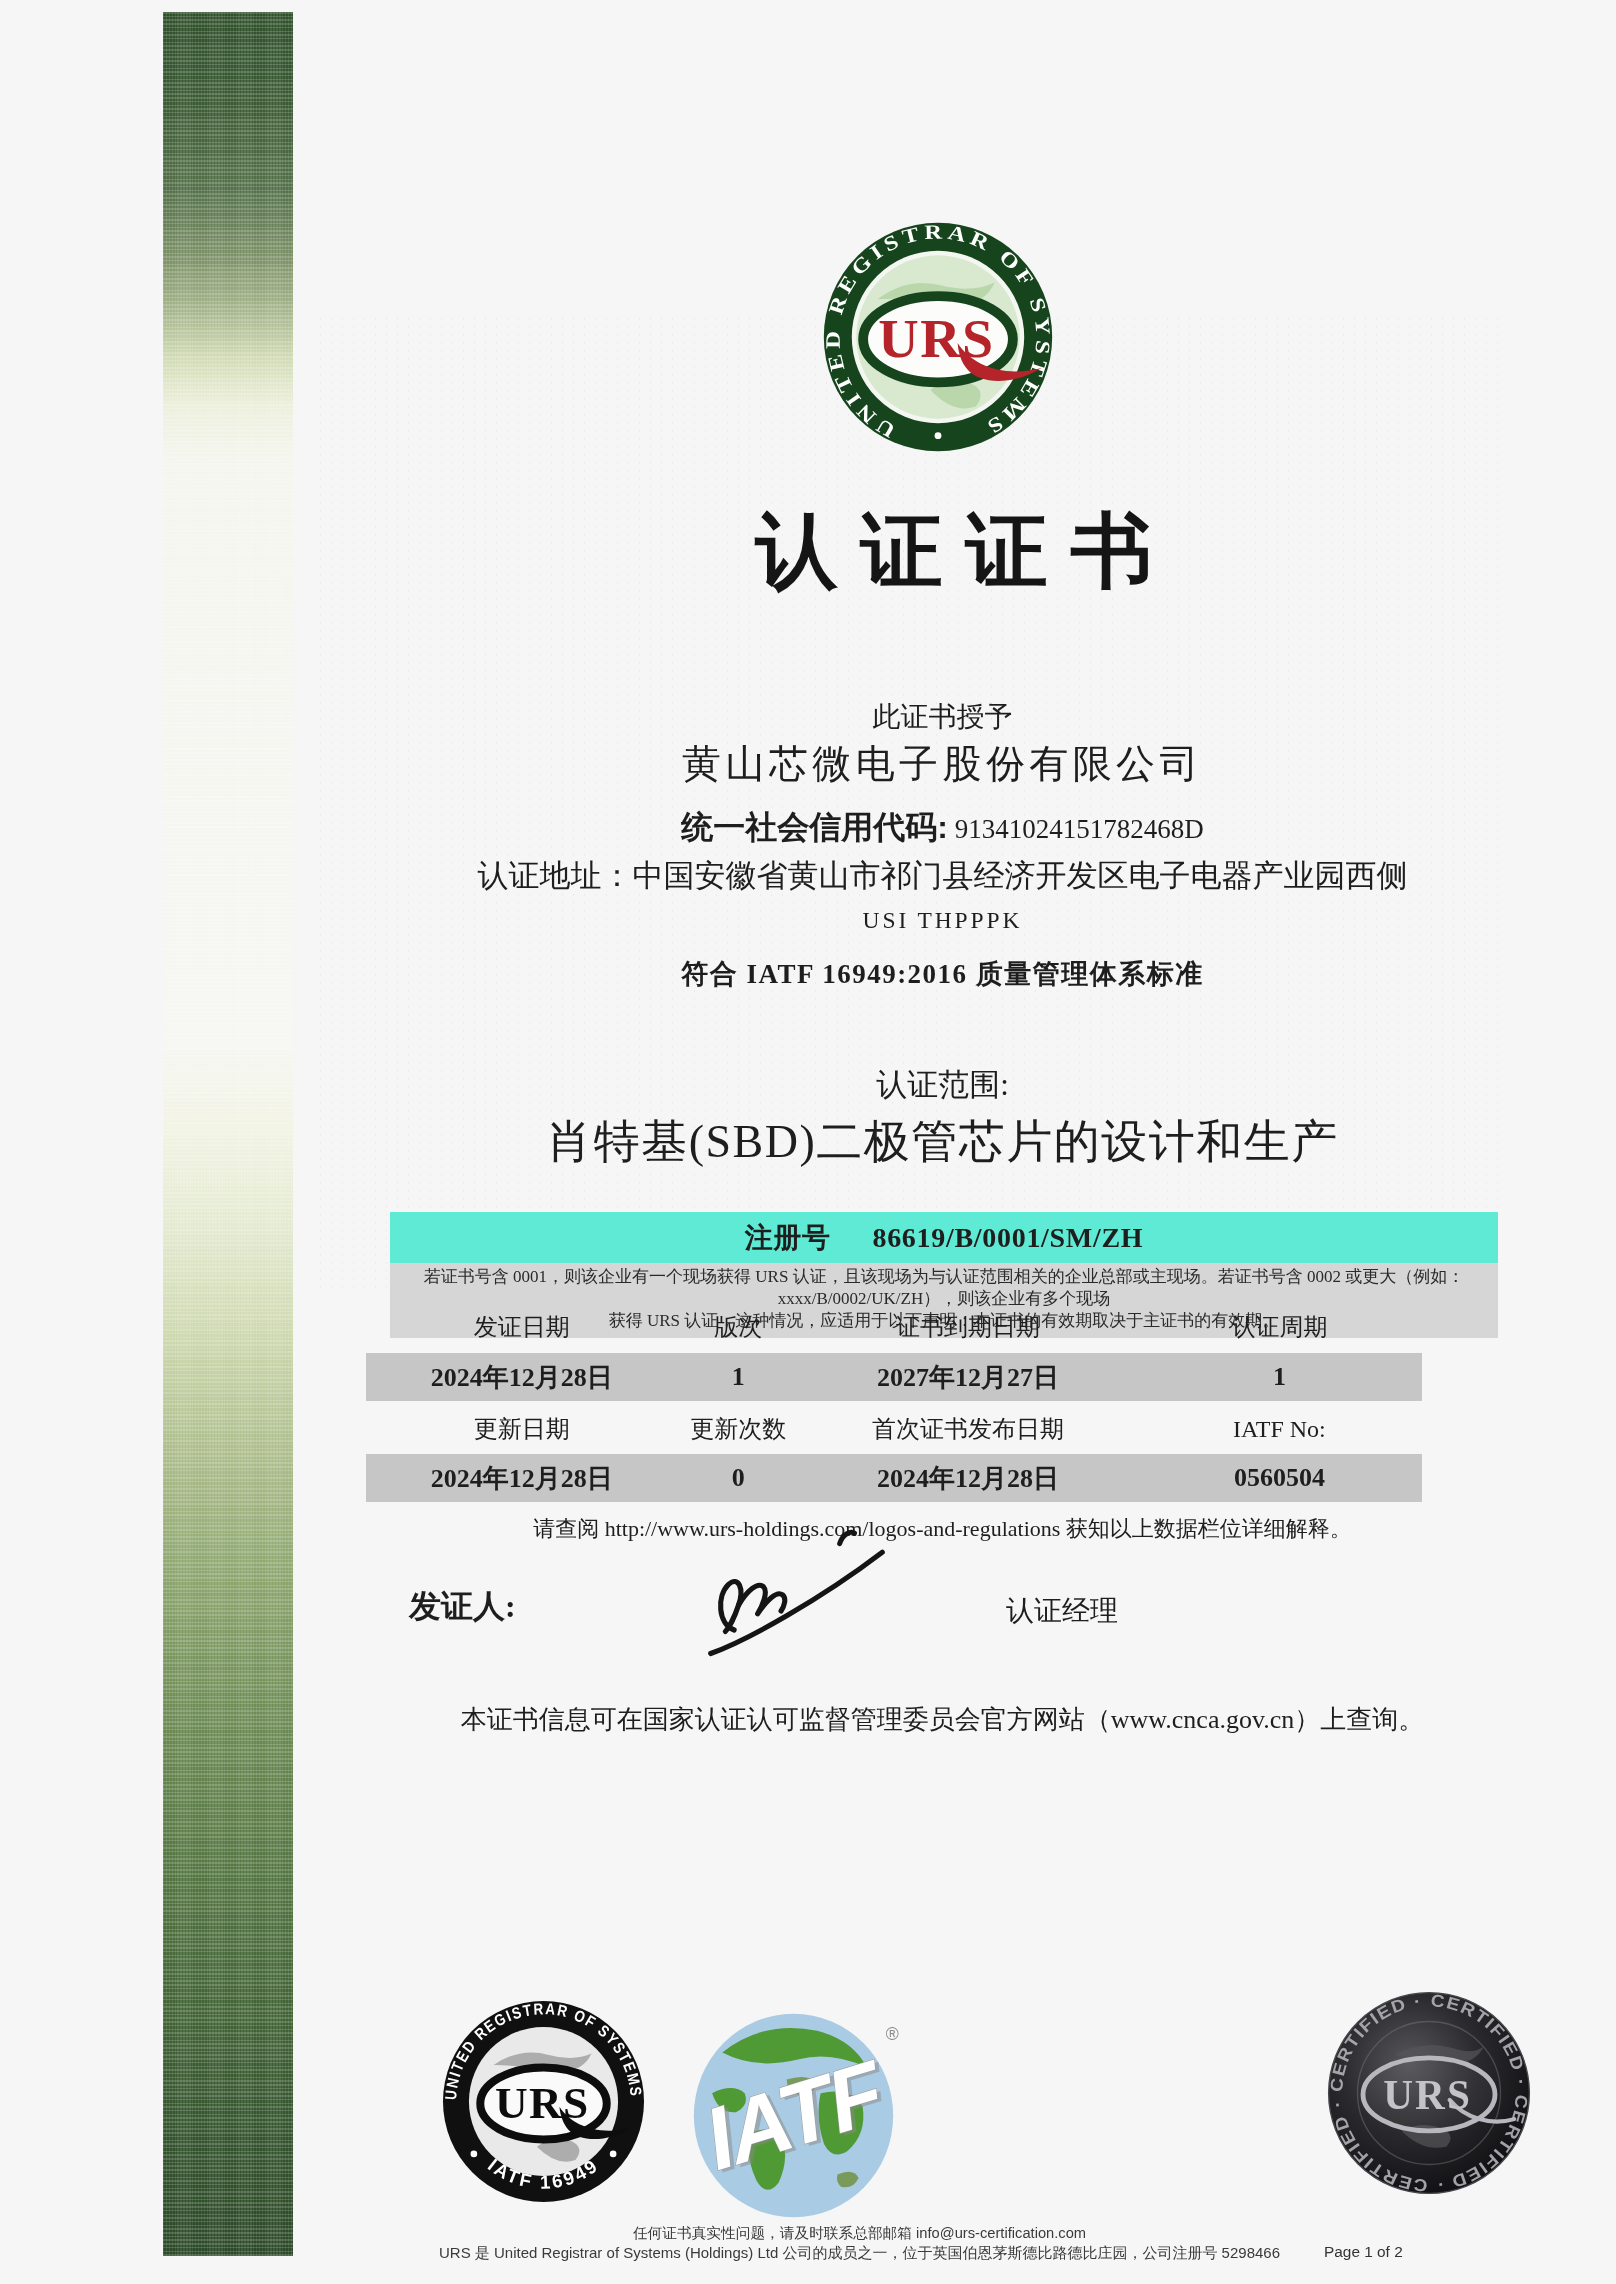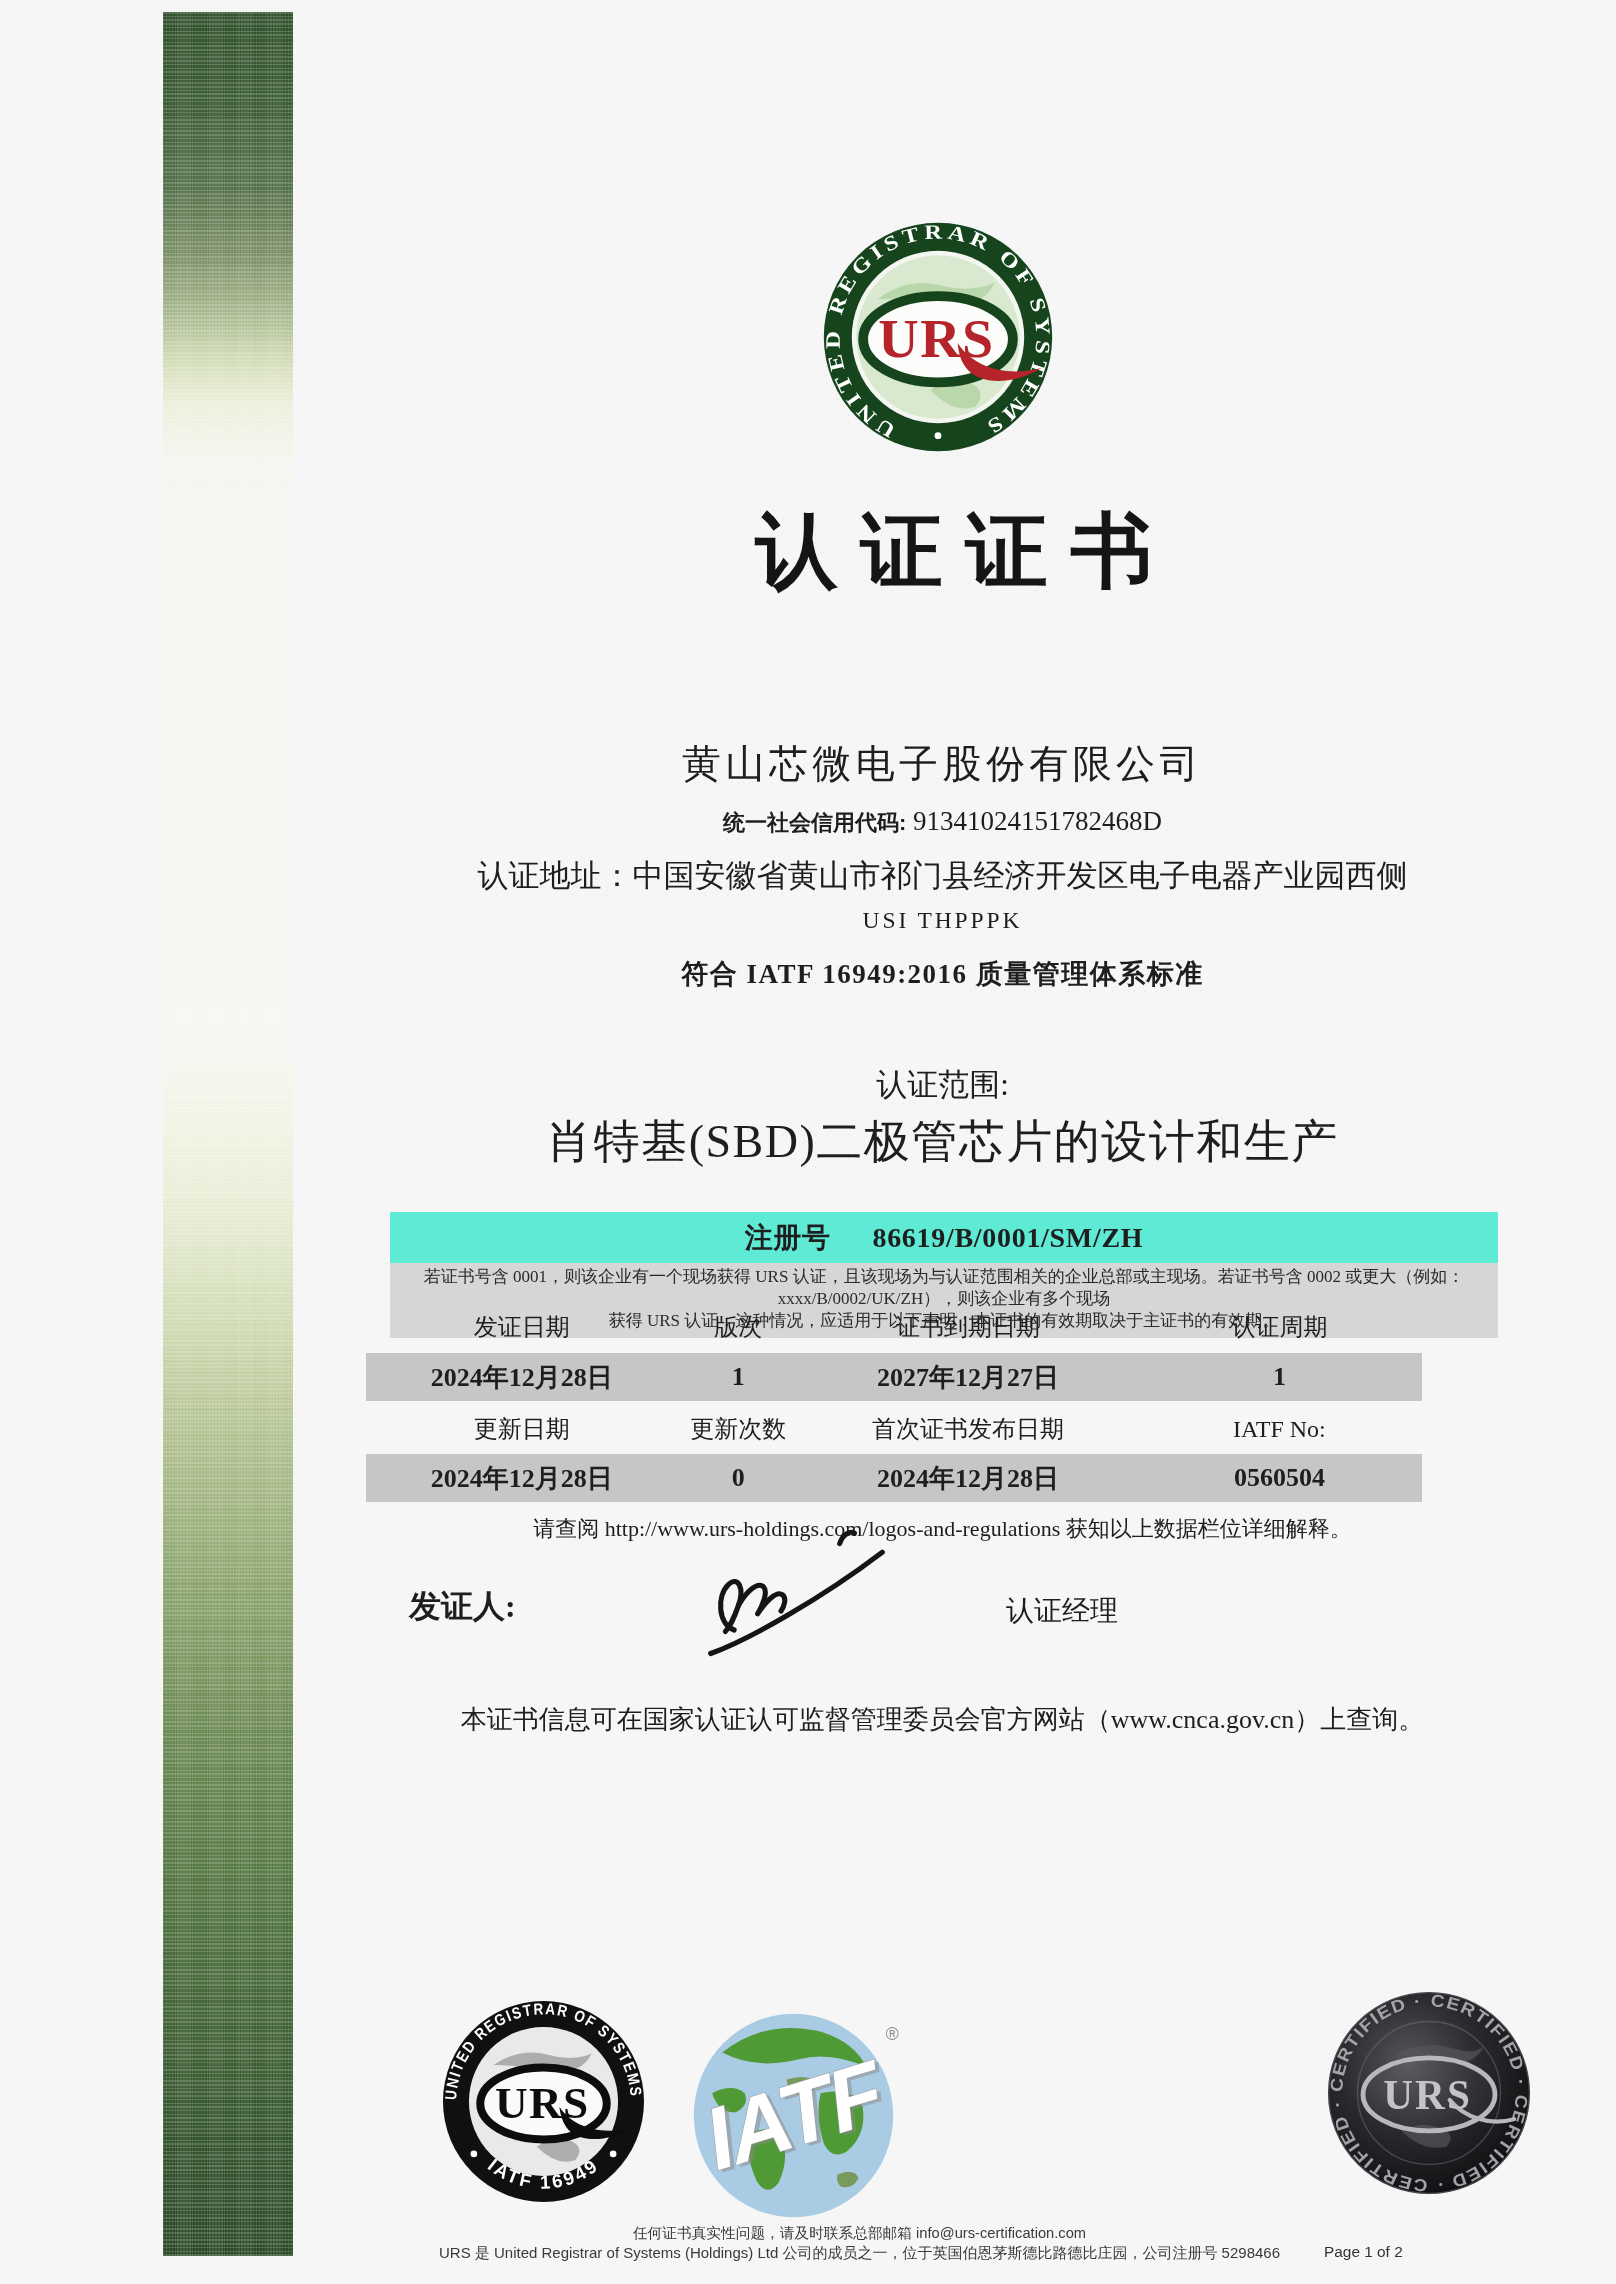--- a/index.html
+++ b/index.html
@@ -24,21 +24,21 @@
     position:absolute; left:315px; top:315px; width:1187px; height:975px;
     background-image:radial-gradient(rgba(140,150,120,0.10) 0.8px, transparent 1px);
     background-size:11px 8px; pointer-events:none;
   }
   .abs{position:absolute;}
   .ctr{left:268px; width:1349px; text-align:center;}
   .title{top:497px; font-size:82px; font-weight:bold; letter-spacing:0.28em; padding-left:0.28em; color:#151515;}
   .intro{top:698px; font-size:28px;}
   .company{top:737px; font-size:39px; letter-spacing:4.4px;}
   .credit{top:806px; font-size:27px;}
-  .credit b{font-family:"Liberation Sans","DejaVu Sans",sans-serif; font-weight:bold; font-size:22px;}
+  .credit b{font-family:"Liberation Sans","DejaVu Sans",sans-serif; font-weight:bold; font-size:32px;}
   .address{top:855px; font-size:31px;}
   .usi{top:907px; font-size:23.5px; letter-spacing:2.9px;}
   .standard{top:956px; font-size:27px; font-weight:bold; letter-spacing:1.5px;}
   .scopelabel{top:1064px; font-size:31px;}
   .scope{top:1111px; font-size:46px; letter-spacing:1.5px;}
 
   .regblock{left:390px; top:1212px; width:1108px;}
   .regbar{background:#5eead4; padding:7.3px 0 5.9px 0; font-size:28px; font-weight:bold; text-align:center; letter-spacing:0.7px;}
   .regbar .num{margin-left:34px;}
   .regnotes{background:#d6d6d6; padding:2.9px 5.9px 5.9px 5.9px; font-size:17px; line-height:22px; text-align:center; color:#2a2a2a;}
@@ -93,20 +93,21 @@
     <text font-size="27" font-weight="bold" fill="#ffffff" letter-spacing="5">
       <textPath href="#topArc" startOffset="6" textLength="700" lengthAdjust="spacingAndGlyphs">UNITED REGISTRAR OF SYSTEMS</textPath>
     </text>
     <circle cx="160" cy="290.5" r="4.5" fill="#ffffff"></circle>
     <ellipse cx="160" cy="163" rx="99" ry="57" fill="#fcfdfa" stroke="#16451d" stroke-width="13"></ellipse>
     <path d="M186 168 C 205 198 247 214 297 201 C 262 223 217 224 199 203 C 191 194 187 182 186 168 Z" fill="#b5242a"></path>
     <text x="158" y="187" text-anchor="middle" font-size="74" font-weight="bold" fill="#b5242a" letter-spacing="2">URS</text>
   </svg>
 
   <div class="abs ctr title">认证证书</div>
+  <div class="abs ctr intro">此证书授予</div>
   <div class="abs ctr company">黄山芯微电子股份有限公司</div>
   <div class="abs ctr credit">
     <b>统一社会信用代码:</b>
     <span>91341024151782468D</span>
   </div>
   <div class="abs ctr address">
     <span>认证地址：</span><span>中国安徽省黄山市祁门县经济开发区电子电器产业园西侧</span>
   </div>
   <div class="abs ctr usi">USI THPPPK</div>
   <div class="abs ctr standard">符合 IATF 16949:2016 质量管理体系标准</div>

